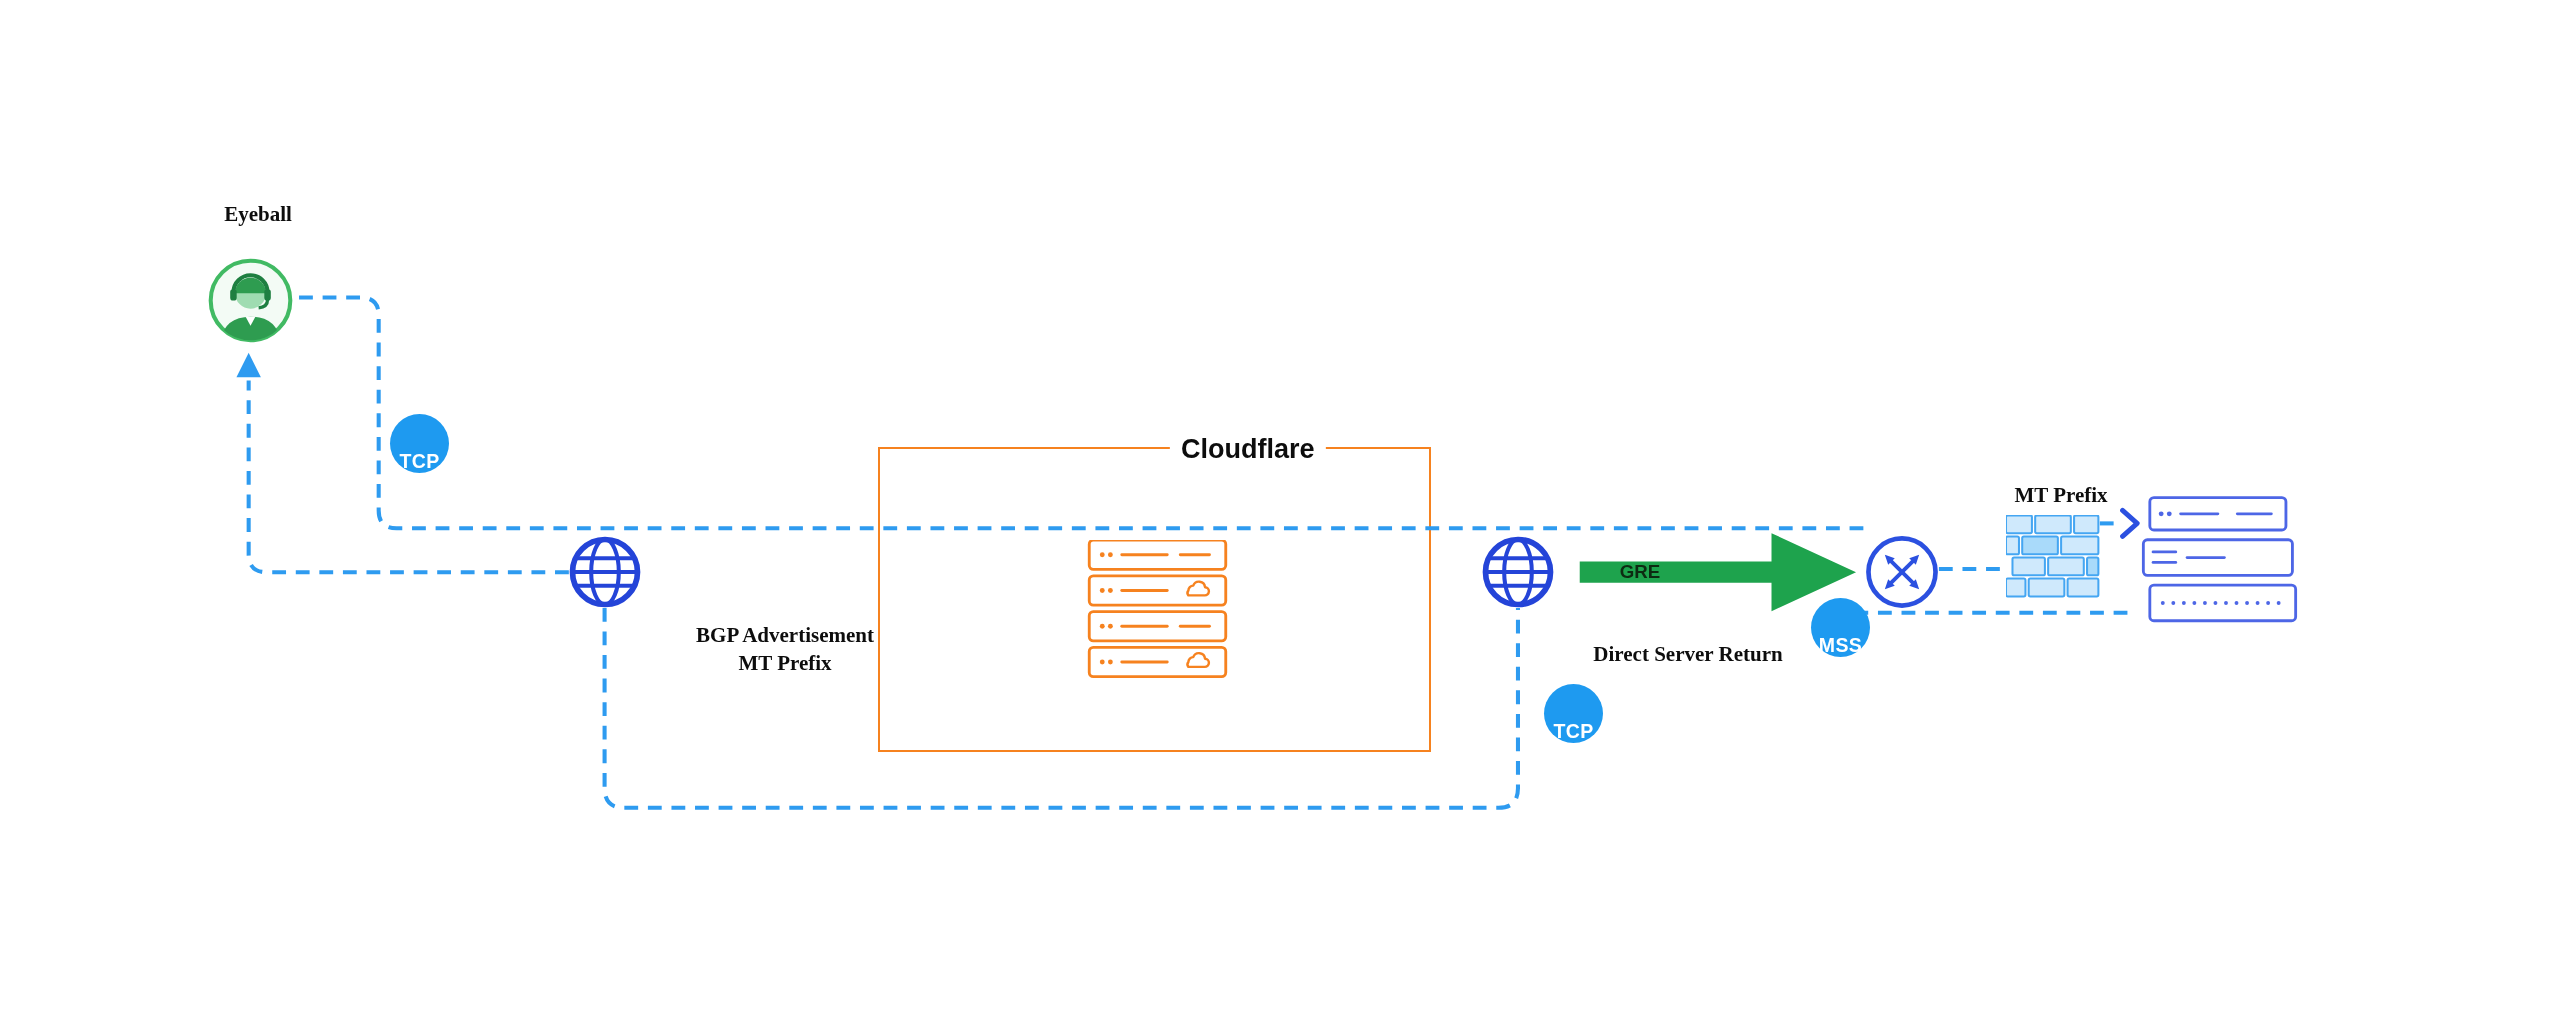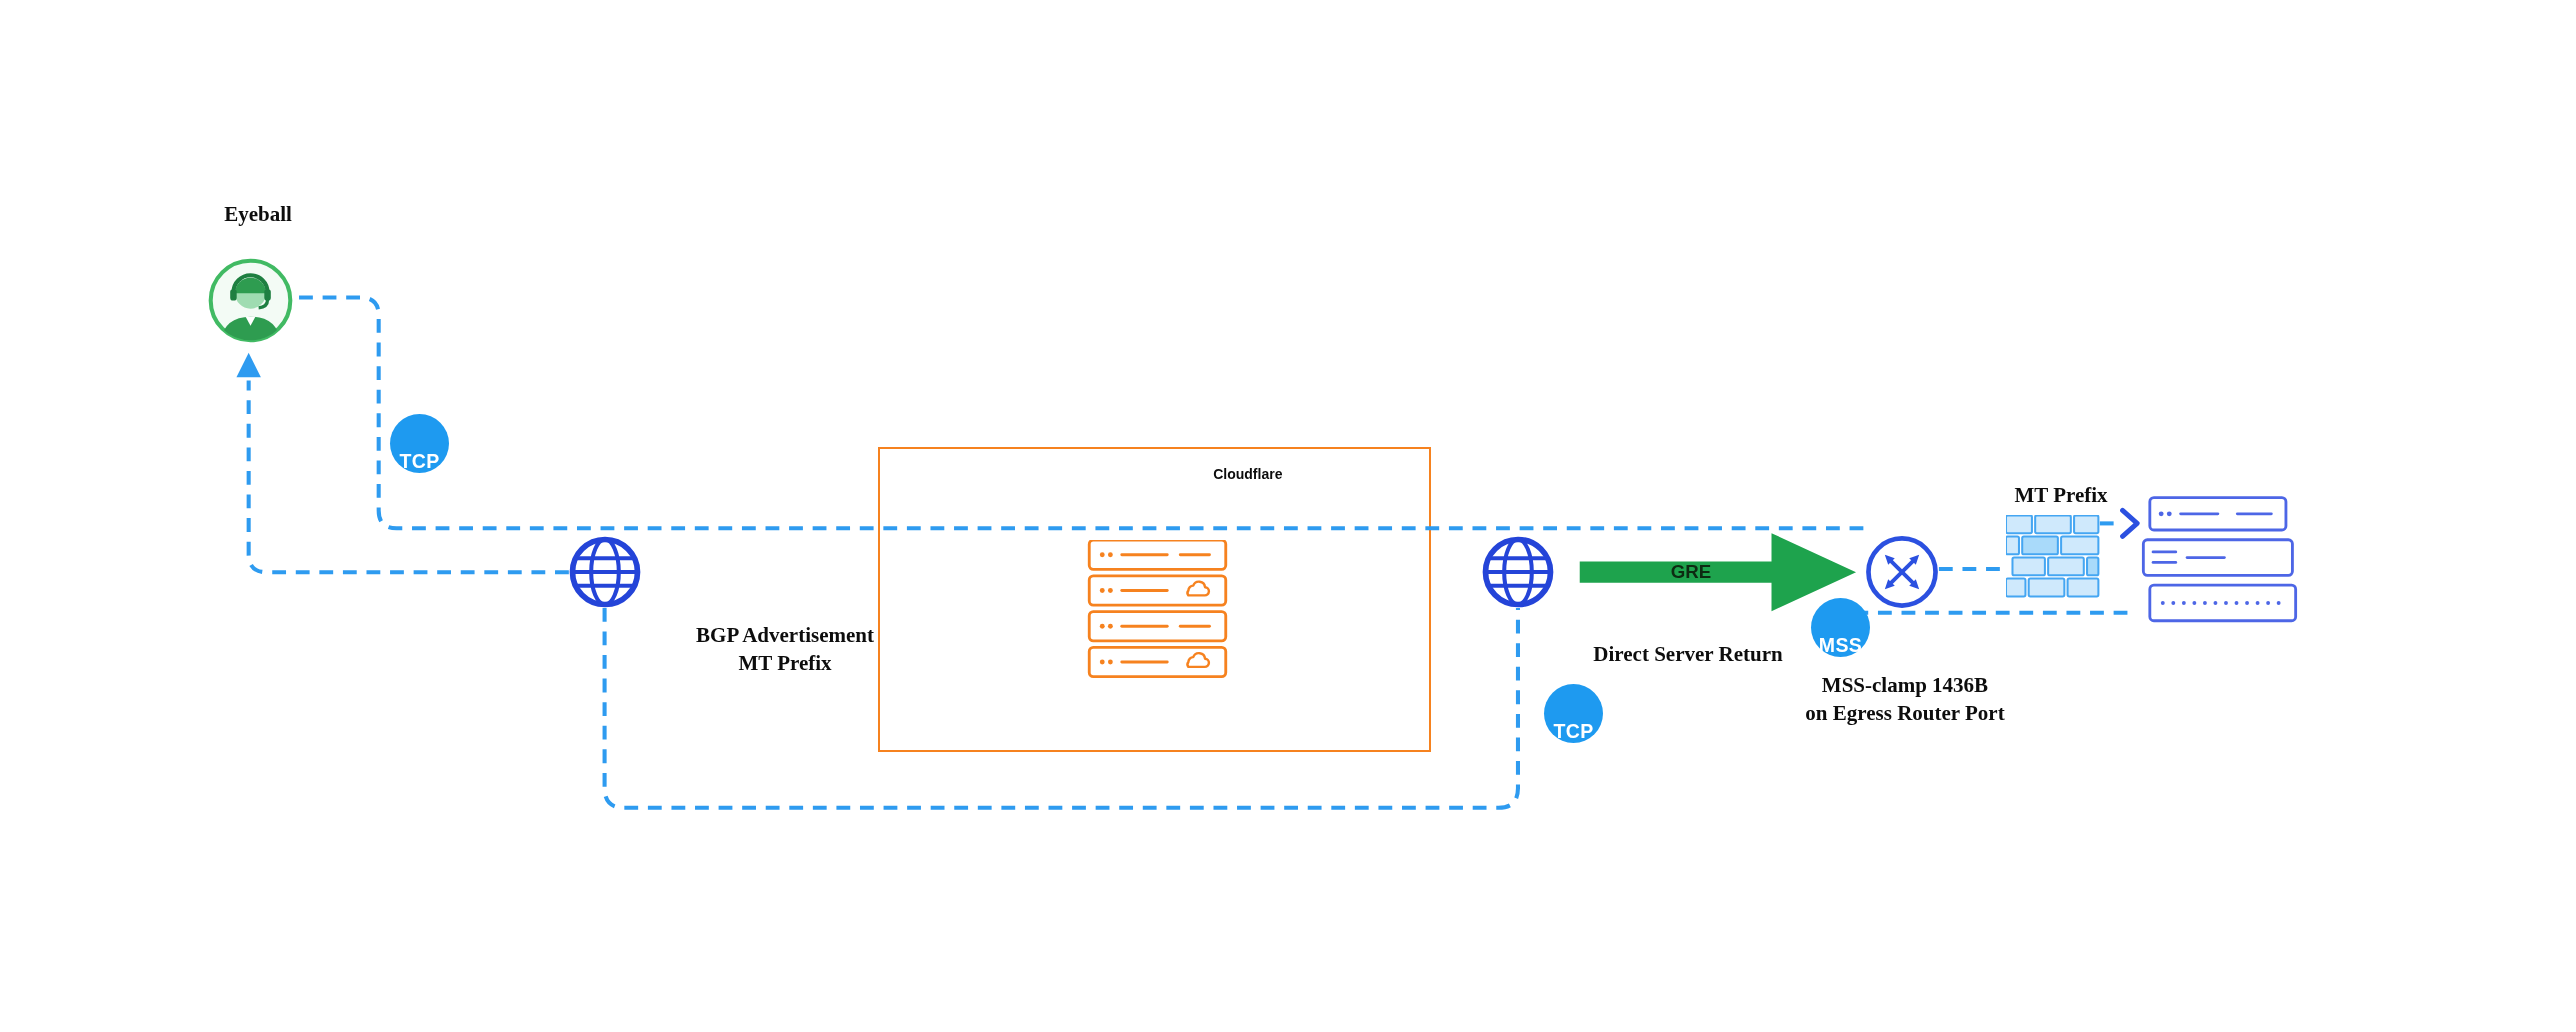--- a/index.html
+++ b/index.html
@@ -2,21 +2,21 @@
 <html style="--dash-blue: #2E9BF0; --badge-blue: #1E9AF0; --globe-blue: #2444D8; --router-blue: #2B50E0; --server-blue: #4D66E6; --firewall-stroke: #45A6F2; --firewall-fill: #CFE9FC; --orange: #F6821F; --green: #1EA34D; --person-green: #41BA63; --person-dark-green: #2E9C50; --text: #0D0D0D;font-size:13px"><head>
 <meta charset="utf-8">
 <style>
   html,body{margin:0;padding:0;background:#ffffff;font-family:"Liberation Sans",sans-serif;}
   .canvas{position:relative;width:2576px;height:1033px;background:#fff;overflow:hidden;}
 
   .box{position:absolute;z-index:1;background:transparent;border:2.4px solid;}
   .cf-box{border-color:var(--orange,#F6821F);}
   .cust-box{border-color:var(--router-blue,#2B50E0);}
   .box-label{position:absolute;top:-14.6px;transform:translateX(-50%);background:#fff;padding:0 11.4px;
-             font-weight:bold;font-size:14px;color:var(--text,#0D0D0D);white-space:nowrap;margin-top:32px;}
+             font-weight:bold;font-size:27px;color:var(--text,#0D0D0D);white-space:nowrap;}
 
   .wires{position:absolute;left:0;top:0;z-index:2;}
   .dash{fill:none;stroke:var(--dash-blue,#2E9BF0);stroke-width:5;stroke-dasharray:17 12;}
   .bluefill{fill:var(--dash-blue,#2E9BF0);}
   .greenfill{fill:var(--green,#1EA34D);}
   .chev{fill:none;stroke:var(--router-blue,#2B50E0);stroke-width:6;stroke-linecap:round;stroke-linejoin:round;}
 
   .icon{position:absolute;z-index:3;line-height:0;}
 
   .badge{position:absolute;z-index:4;width:59px;height:59px;border-radius:50%;
@@ -222,25 +222,21 @@
     <span>MSS</span>
   </div>
 
   <div class="lbl center" style="left:258px;top:200px;">Eyeball</div>
 
   <div class="lbl center" style="left:785px;top:603px;margin-top:18px;">
     <span>BGP Advertisement</span>
     <span>MT Prefix</span>
   </div>
 
-  <div class="gre-lbl" style="left:1691px;top:572px;">GRE</div>
+  <div class="gre-lbl" style="left:1640px;top:572px;">GRE</div>
 
   <div class="lbl center" style="left:1688px;top:640px;">Direct Server Return</div>
 
-  <div class="lbl center" style="left:1905px;top:671px;">
-    <span>MSS-clamp 1436B</span>
-    <span>on Egress Router Port</span>
-  </div>
 
   <div class="lbl center" style="left:2061px;top:481px;">MT Prefix</div>
 
 </div>
 
 
 </body></html>

